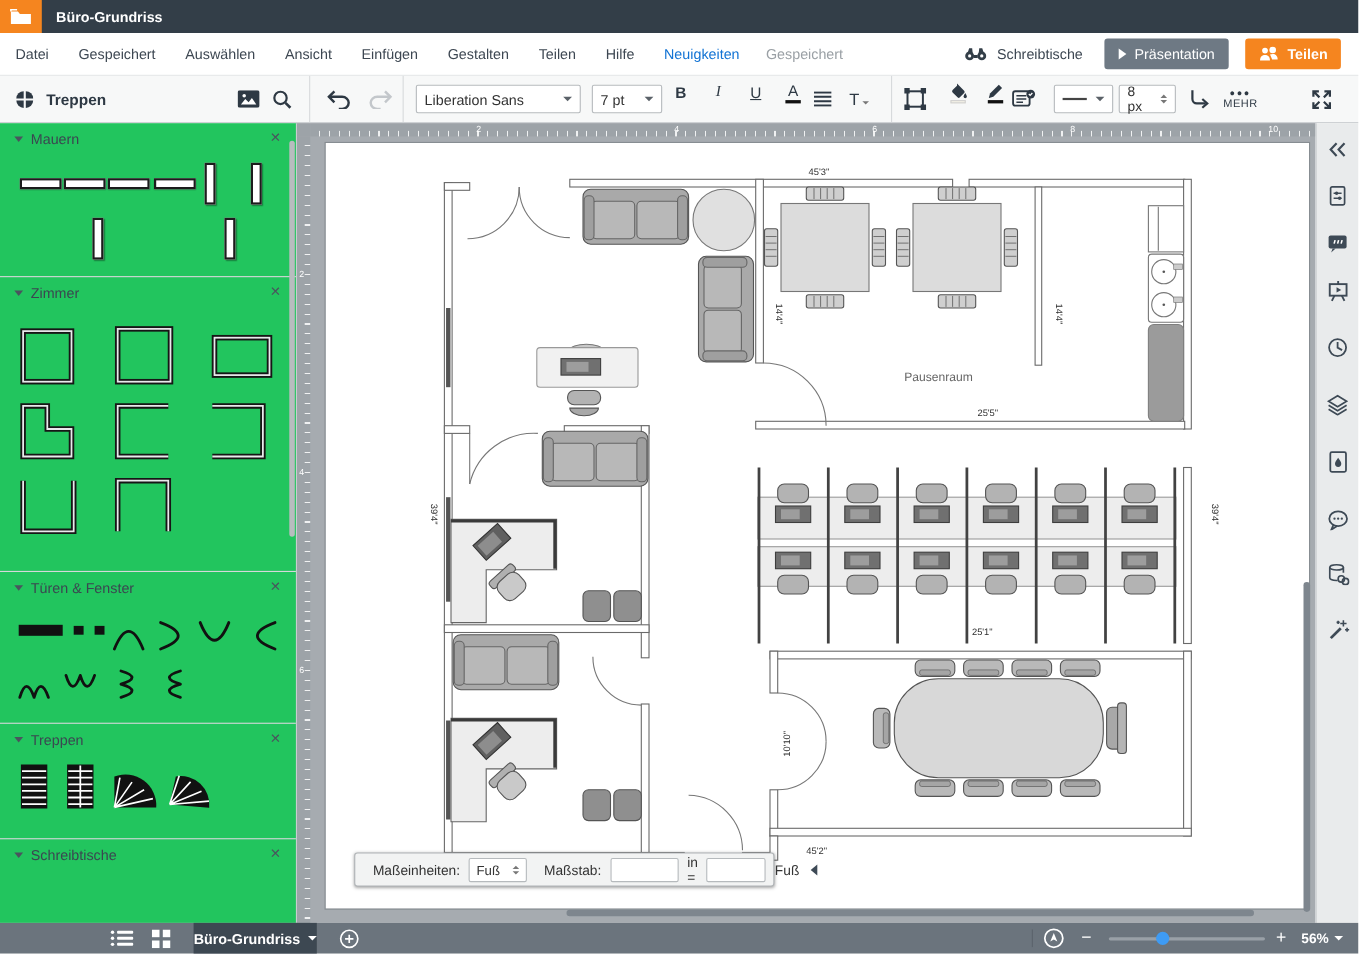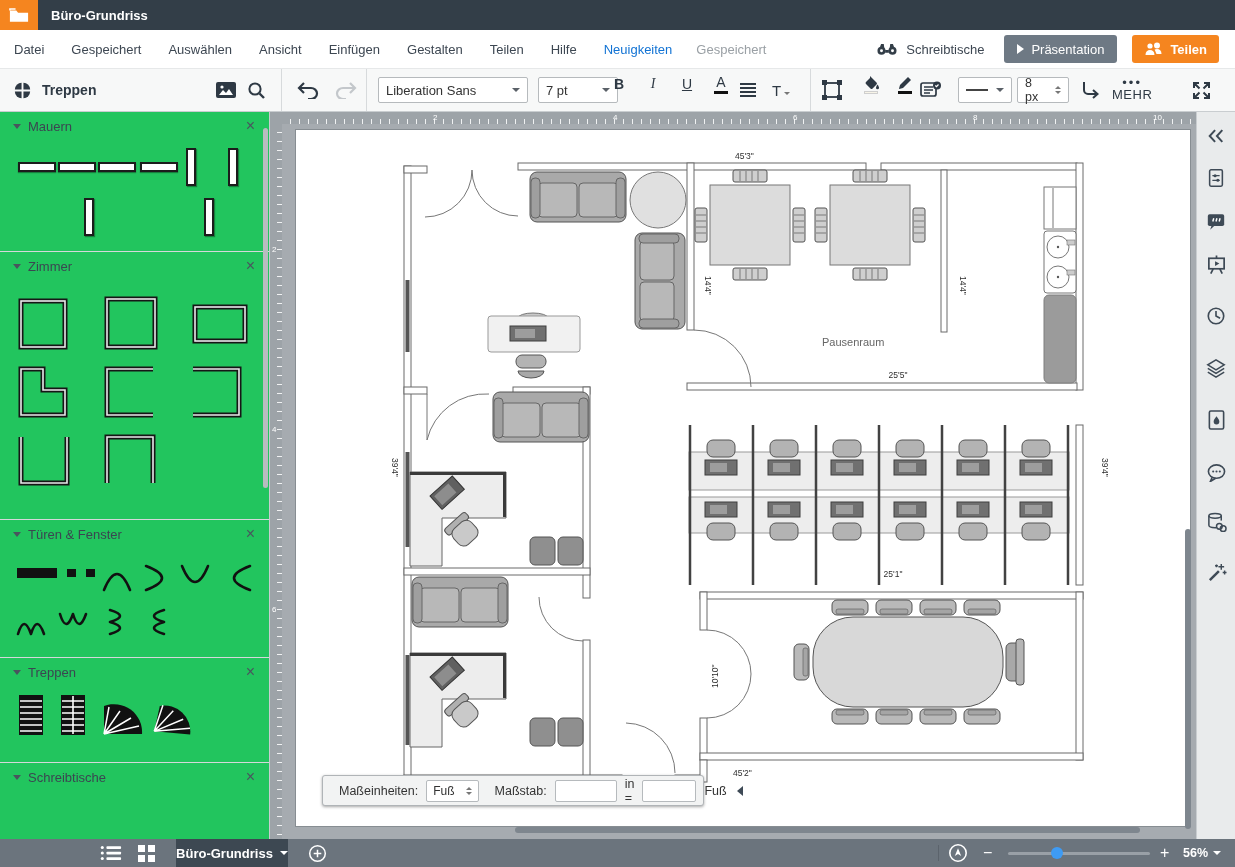--- a/index.html
+++ b/index.html
@@ -30,21 +30,21 @@
   .tdiv{position:absolute;top:0;bottom:0;width:1px;background:#d7dadc}
   .sel{height:26px;background:#fff;border:1px solid #b6babd;border-radius:2px;display:flex;align-items:center;padding:0 7px;font-size:13px;color:#333;gap:8px}
   .tri-d{width:0;height:0;border-left:4px solid transparent;border-right:4px solid transparent;border-top:4px solid #5a6168}
   .tri-u{width:0;height:0;border-left:3px solid transparent;border-right:3px solid transparent;border-bottom:3px solid #777}
   .tri-d2{width:0;height:0;border-left:3px solid transparent;border-right:3px solid transparent;border-top:3px solid #777}
   .fmt{font-size:14px;color:#2e3944;width:30px;height:30px;display:flex;flex-direction:column;align-items:center;justify-content:center}
   .fmt .bar{width:14px;height:3px;margin-top:1px}
   .formen-label{font-size:14px;font-weight:bold;color:#2e3944;margin-left:9px}
   .mehr{display:flex;flex-direction:column;align-items:center;color:#2e3944}
   .mehr .dots{font-size:13px;letter-spacing:2px;line-height:8px}
-  .mehr .txt{font-size:13px;margin-top:0;letter-spacing:.5px}
+  .mehr .txt{font-size:10px;margin-top:0;letter-spacing:.5px}
   .spin{display:flex;flex-direction:column;gap:2px;margin-left:4px}
 
   
   .panel{position:absolute;top:112px;left:0;width:270px;bottom:28px;background:#22c55e;border-right:1px solid #c9cdd0}
   .sec{border-bottom:1px solid #d5d8da;position:relative}
   .sec-head{height:28px;display:flex;align-items:center;padding:0 14px 0 13px;color:#3b4651;font-size:13px}
   .sec-head .caret{width:0;height:0;border-left:4px solid transparent;border-right:4px solid transparent;border-top:5px solid #4a545e;margin-right:7px}
   .sec-head .x{margin-left:auto;font-size:16px;color:#4a545e}
   .sec-body{position:relative}
   .hwall{position:absolute;width:38px;height:10px;background:#fff;border:2px solid #1c1c1c;box-shadow:0 1px 1px rgba(0,0,0,.35)}
@@ -182,21 +182,21 @@
         </svg>
     </div>
     <div class="tdiv" style="left:366px"></div>
     <div class="tb" style="left:378px">
       <div class="sel" style="width:150px">
         <span style="flex:1">Liberation Sans</span>
         <span class="tri-d"></span>
       </div>
     </div>
     <div class="tb" style="left:538px">
-      <div class="sel" style="width:80px">
+      <div class="sel" style="width:64px">
         <span style="flex:1">7 pt</span>
         <span class="tri-d"></span>
       </div>
     </div>
     <div class="tb fmt" style="left:604px;font-weight:bold">B</div>
     <div class="tb fmt" style="left:638px;font-style:italic;font-family:'Liberation Serif',serif">I</div>
     <div class="tb fmt" style="left:672px;text-decoration:underline">U</div>
     <div class="tb fmt" style="left:706px">
         <div>A</div>
         <div class="bar" style="background:#111"></div>

